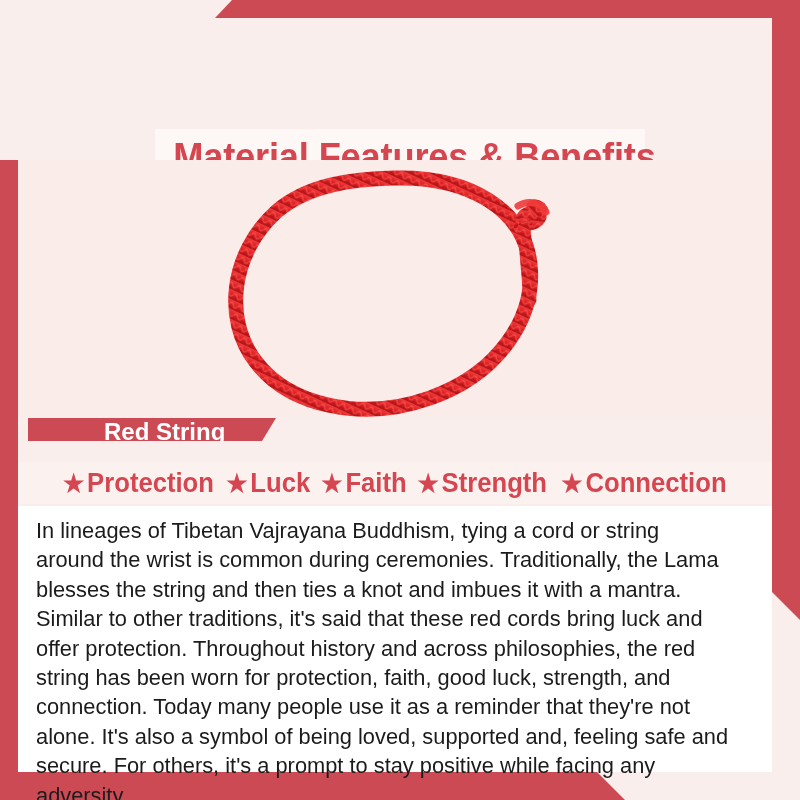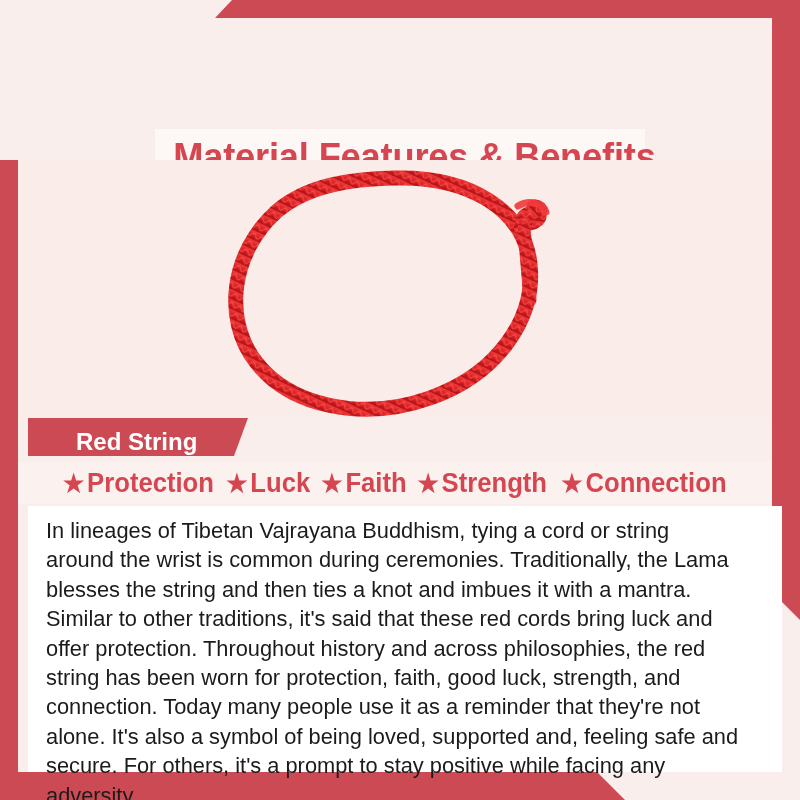--- a/index.html
+++ b/index.html
@@ -110,25 +110,26 @@
     top: 0;
     left: 0;
   }
 
   
   .tag-banner {
     position: absolute;
     top: 418px;
     left: 28px;
     width: 220px;
-    height: 38px;
+    height: 23px;
     background: #cc4a53;
     clip-path: polygon(0 0, 100% 0, calc(100% - 14px) 100%, 0 100%);
     display: flex;
-    align-items: flex-end;
+    align-items: flex-start;
+    padding-left: 28px;
   }
   .tag-label {
     font-family: "Liberation Sans Narrow", "Liberation Sans", sans-serif;
     font-weight: bold;
     font-size: 24px;
     color: #ffffff;
     margin-left: 48px;
     white-space: nowrap;
   }
 
@@ -159,21 +160,21 @@
     font-size: 25px;
     line-height: 1;
     margin-right: 3px;
     color: #d64650;
   }
 
   
   .body-panel {
     position: absolute;
     top: 506px;
-    left: 28px;
+    left: 18px;
     width: 754px;
     height: 266px;
     background: #ffffff;
     box-sizing: border-box;
     padding: 10px 22px 0 18px;
   }
   .body-text {
     font-family: "Liberation Sans Narrow", "Liberation Sans", sans-serif;
     font-size: 22.5px;
     line-height: 29.4px;

